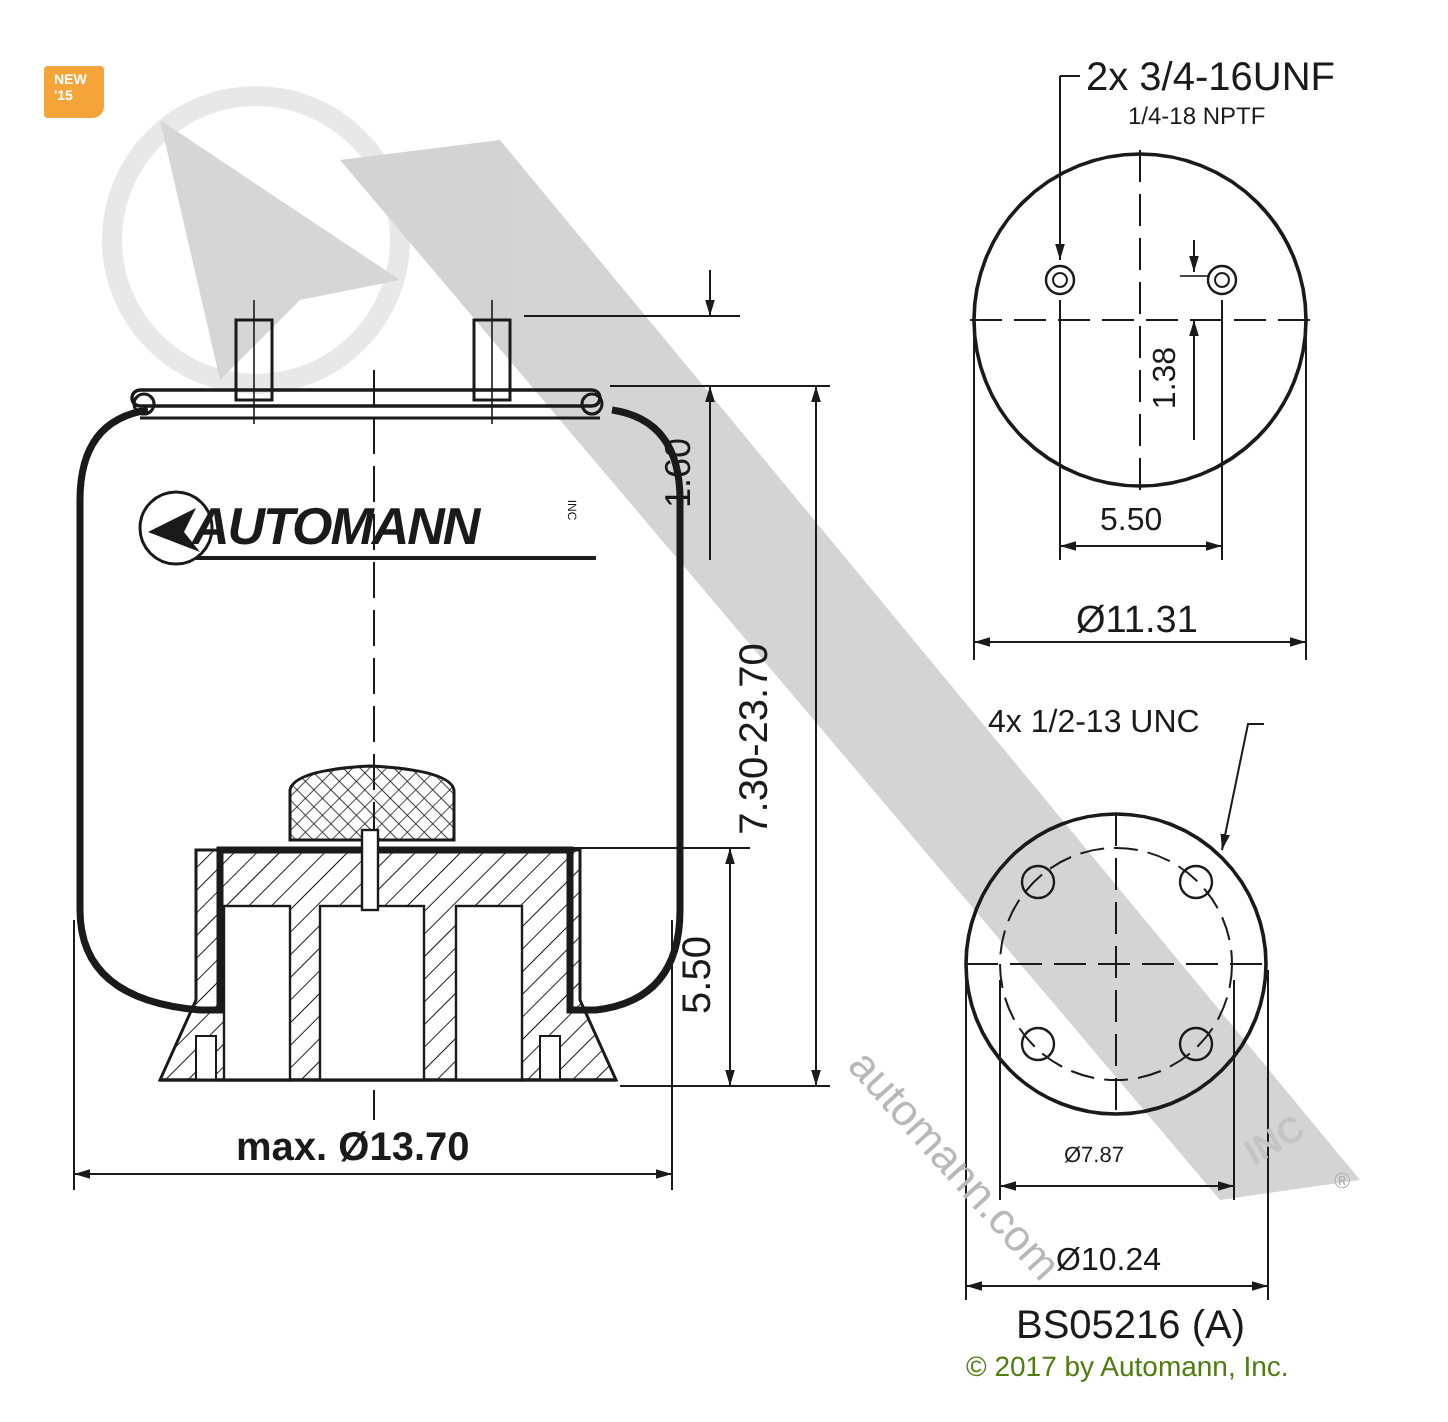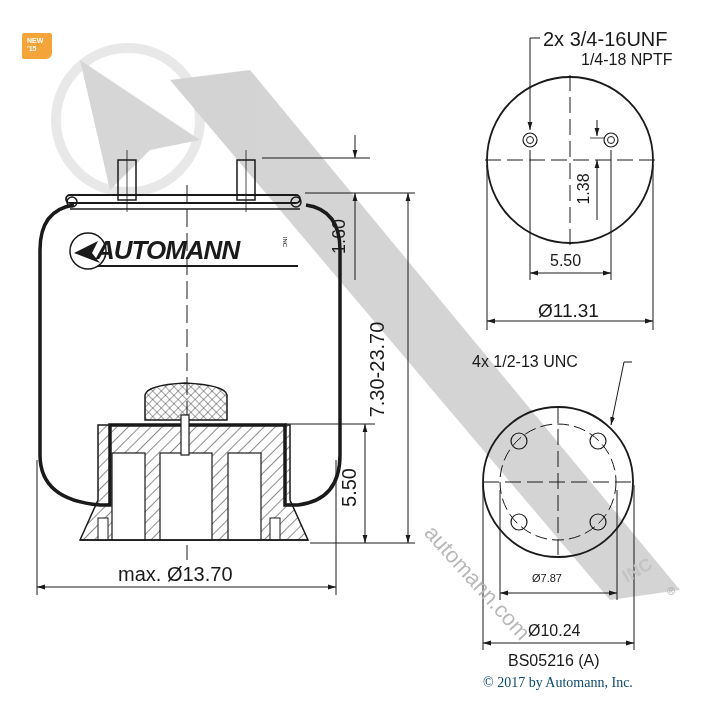--- a/index.html
+++ b/index.html
@@ -7,21 +7,21 @@
          font-family: "Liberation Sans", sans-serif; }
   #canvas { position: absolute; left: 0; top: 0; width: 724px; height: 711px; }
   .badge { position: absolute; left: 22px; top: 33px; width: 30px; height: 26px;
            background: #f5a43a; border-radius: 2px 2px 6px 2px; color: #fff;
            font-family: "Liberation Sans", sans-serif; font-weight: bold;
            font-size: 7px; line-height: 8px; padding: 4px 0 0 5px; box-sizing: border-box; }
   .badge span { display: block; }
   .lbl { position: absolute; font-family: "Liberation Sans", sans-serif; color: #1a1a1a;
          white-space: nowrap; }
   .rot { transform-origin: center center; transform: rotate(-90deg); }
-  .copy { color: #0c4a6e; font-family: Liberation Serif, serif; }
+  .copy { color: #4d7c0f; }
 </style>
 </head>
 <body>
 
 <svg id="canvas" width="724" height="711" viewBox="0 0 724 711" xmlns="http://www.w3.org/2000/svg">
   <defs>
     <pattern id="hatch" width="8" height="8" patternUnits="userSpaceOnUse" patternTransform="rotate(45)">
       <line x1="0" y1="0" x2="0" y2="8" stroke="#1a1a1a" stroke-width="1"></line>
     </pattern>
     <pattern id="cross" width="6" height="6" patternUnits="userSpaceOnUse" patternTransform="rotate(45)">
@@ -123,39 +123,39 @@
 
 <div class="badge">
   <span>NEW</span>
   <span>'15</span>
 </div>
 
 <div class="lbl" style="left:438px;top:520px;font-size:22px;color:#b8b8b8;transform:rotate(48deg);transform-origin:left top;">automann.com</div>
 <div class="lbl" style="left:622px;top:560px;font-size:18px;font-weight:bold;color:#c4c4c4;transform:rotate(-30deg);">INC</div>
 <div class="lbl" style="left:667px;top:585px;font-size:11px;color:#b0b0b0;">®</div>
 
-<div style="position:absolute;left:68px;top:231px;width:250px;height:40px;">
+<div style="position:absolute;left:68px;top:244px;width:250px;height:40px;">
   <svg width="40" height="40" style="position:absolute;left:0;top:0;">
     <circle cx="20" cy="20" r="18" fill="none" stroke="#1a1a1a" stroke-width="1.5"></circle>
     <path d="M6,22 L30,10 L24,22 L32,32 Z" fill="#1a1a1a"></path>
   </svg>
   <span class="lbl" style="left:28px;top:4px;font-size:26px;font-weight:bold;font-style:italic;letter-spacing:-1px;">AUTOMANN</span>
   <span class="lbl" style="left:212px;top:8px;font-size:6px;transform:rotate(90deg);">INC</span>
   <div style="position:absolute;left:30px;top:34px;width:200px;height:1.5px;background:#1a1a1a;"></div>
 </div>
 
 <div class="lbl rot" style="left:322px;top:226px;font-size:18px;">1.60</div>
 <div class="lbl rot" style="left:330px;top:358px;font-size:20px;">7.30-23.70</div>
 <div class="lbl rot" style="left:330px;top:476px;font-size:20px;">5.50</div>
-<div class="lbl" style="left:118px;top:563px;font-size:20px;">max. Ø13.70</div>
+<div class="lbl" style="left:118px;top:563px;font-size:20px;font-weight:bold;">max. Ø13.70</div>
 
 <div class="lbl" style="left:543px;top:28px;font-size:20px;">2x 3/4-16UNF</div>
-<div class="lbl" style="left:581px;top:51px;font-size:16px;">1/4-18 NPTF</div>
+<div class="lbl" style="left:564px;top:51px;font-size:12px;">1/4-18 NPTF</div>
 <div class="lbl rot" style="left:568px;top:180px;font-size:16px;">1.38</div>
 <div class="lbl" style="left:550px;top:252px;font-size:16px;">5.50</div>
 <div class="lbl" style="left:538px;top:300px;font-size:19px;">Ø11.31</div>
 
-<div class="lbl" style="left:472px;top:353px;font-size:16px;">4x 1/2-13 UNC</div>
+<div class="lbl" style="left:494px;top:353px;font-size:16px;">4x 1/2-13 UNC</div>
 <div class="lbl" style="left:532px;top:572px;font-size:11px;">Ø7.87</div>
 <div class="lbl" style="left:528px;top:622px;font-size:16px;text-align:right;">Ø10.24</div>
 
-<div class="lbl" style="left:508px;top:652px;font-size:16px;">BS05216 (A)</div>
+<div class="lbl" style="left:508px;top:652px;font-size:20px;">BS05216 (A)</div>
 <div class="lbl copy" style="left:483px;top:675px;font-size:14px;">© 2017 by Automann, Inc.</div>
 
 </body></html>

